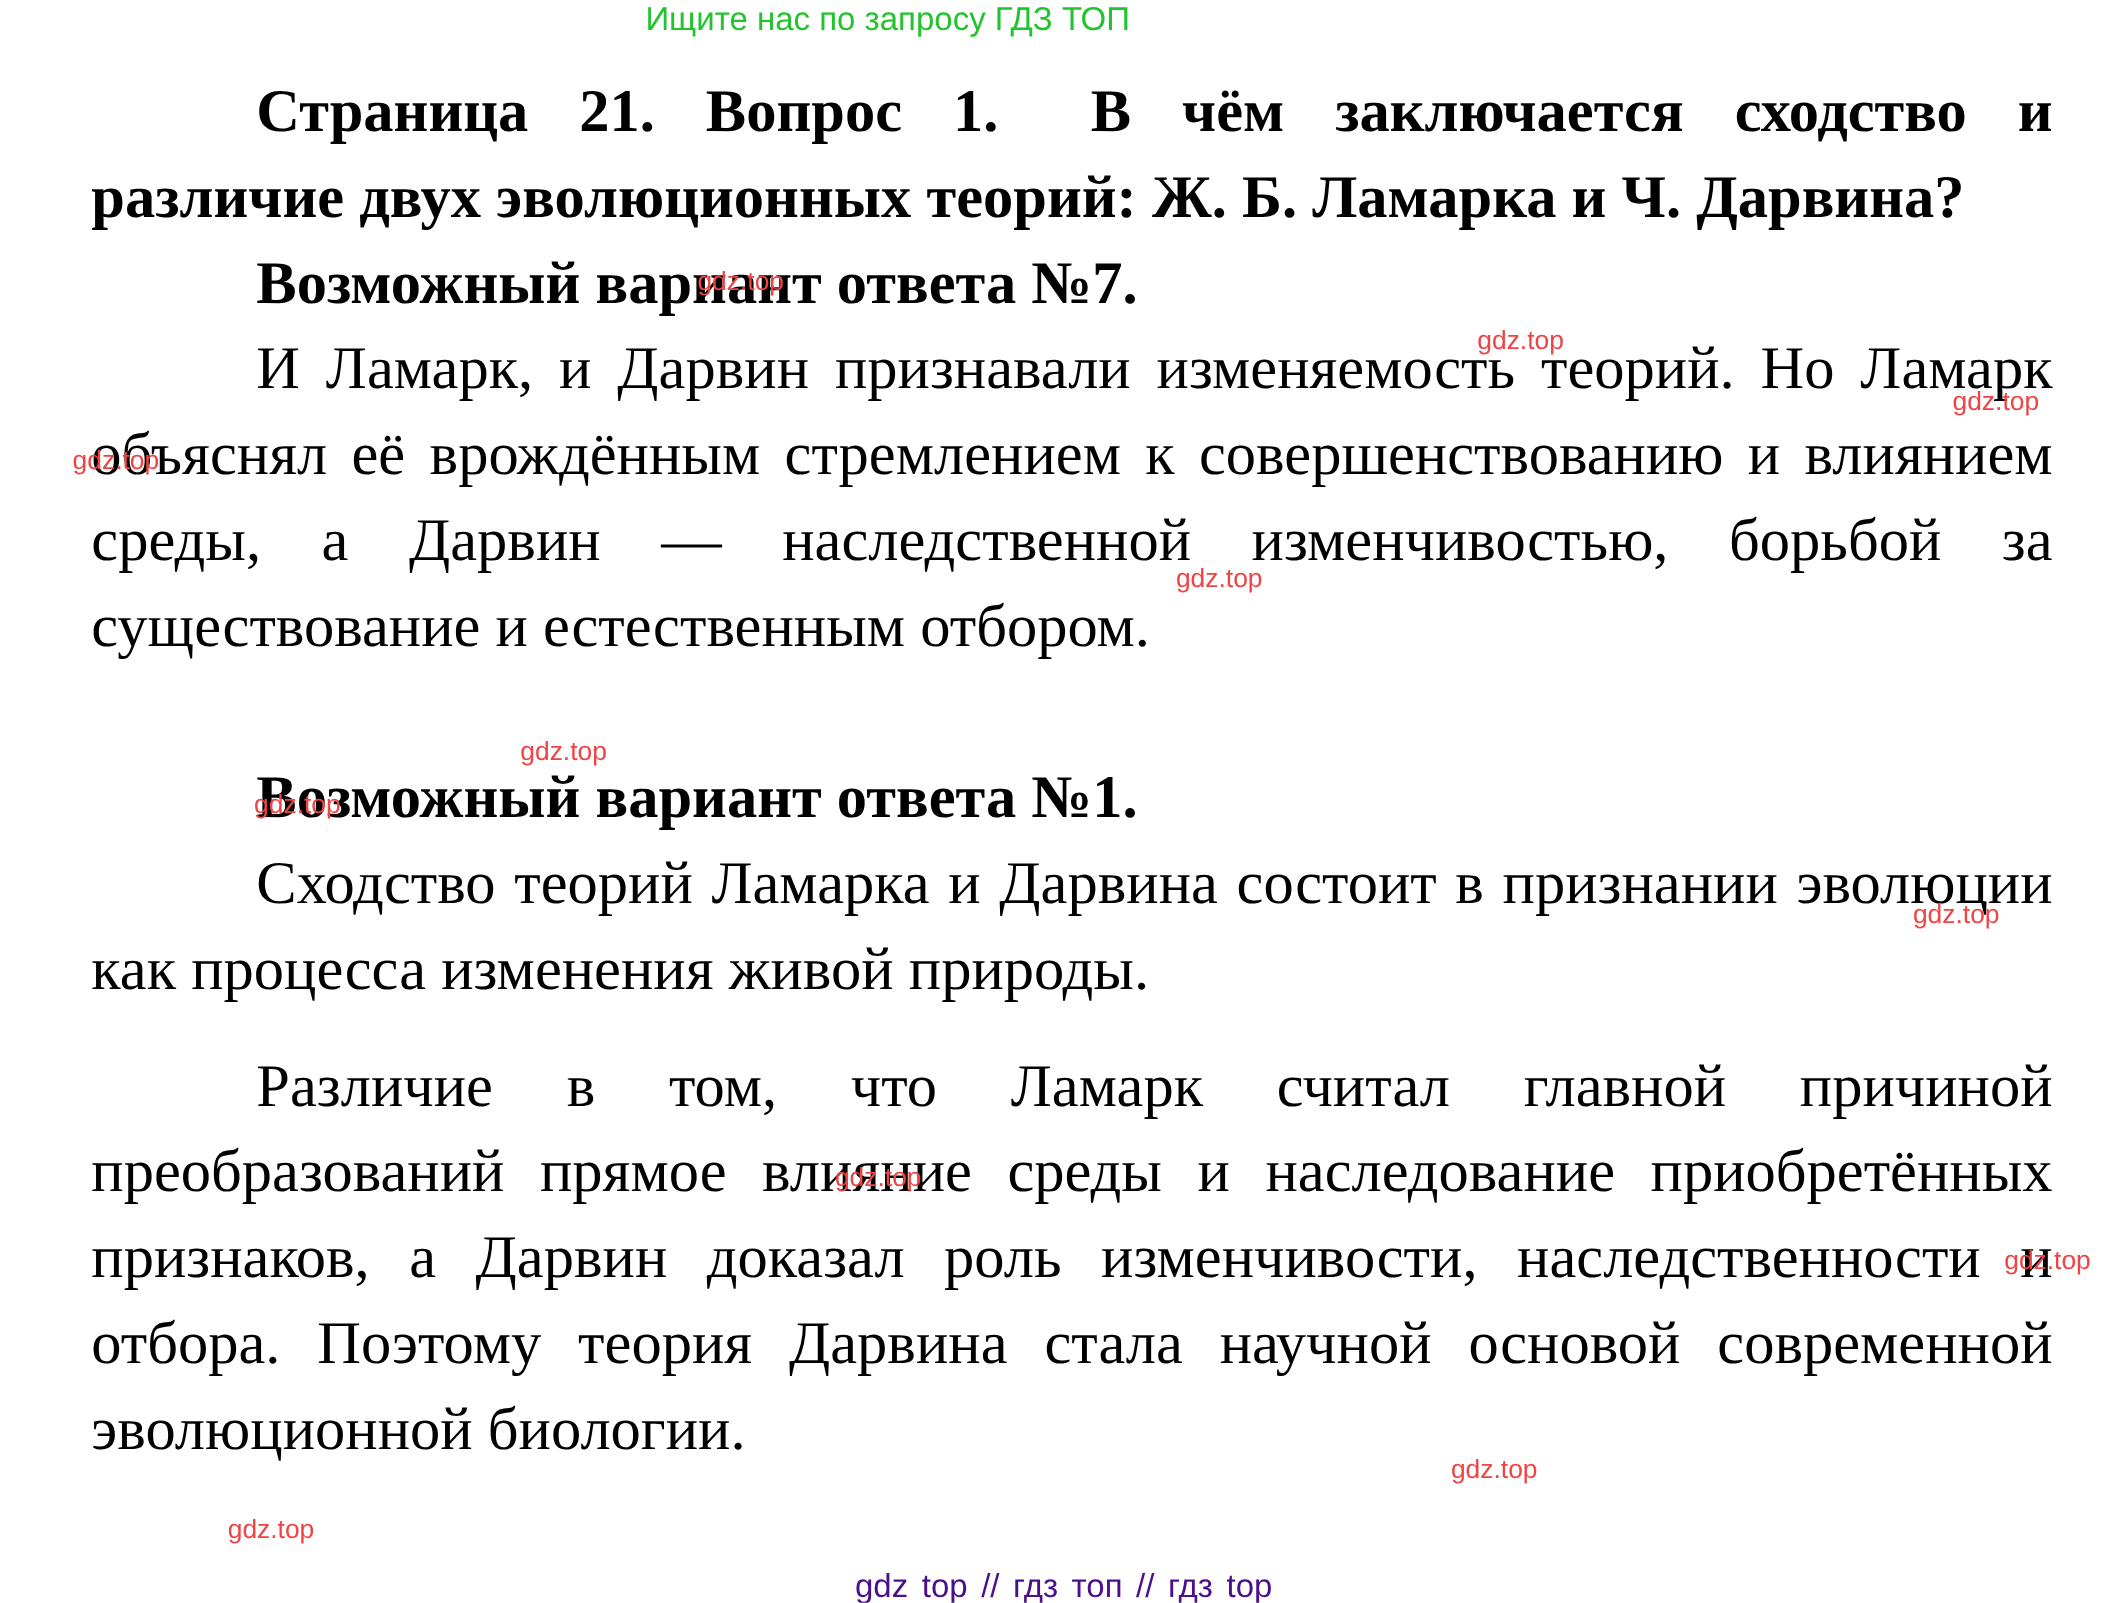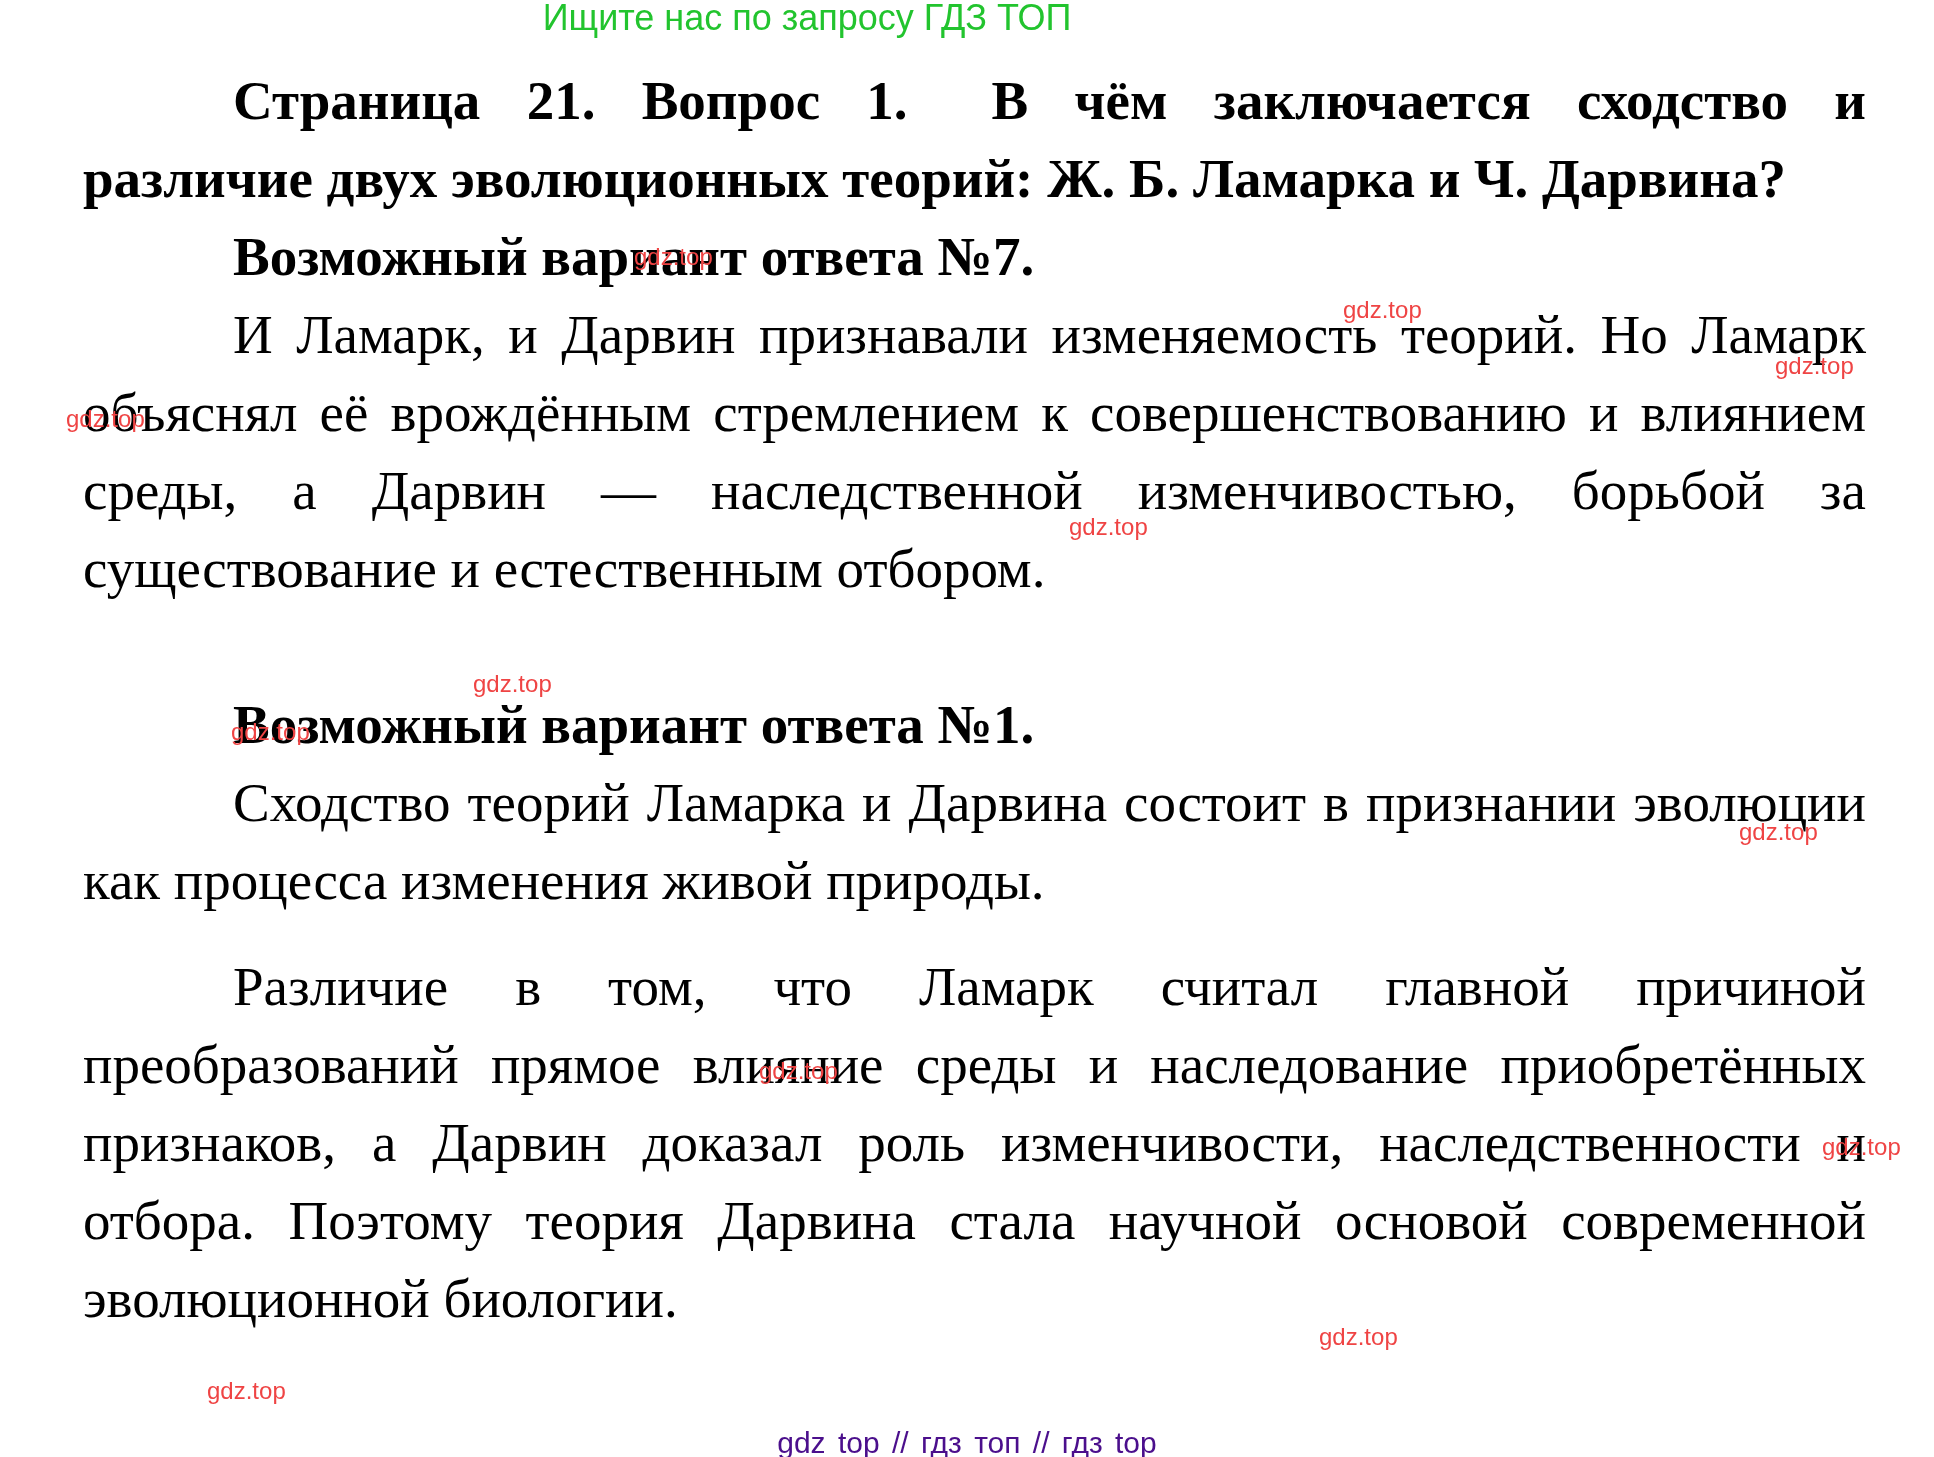--- a/index.html
+++ b/index.html
@@ -14,21 +14,21 @@
       overflow: hidden;
       color: #000000;
     }
     .top-banner {
       position: absolute;
       top: 0;
       left: 0;
       width: 1614px;
       text-align: center;
       font-family: "Liberation Sans", "DejaVu Sans", sans-serif;
-      font-size: 36px;
+      font-size: 30px;
       line-height: 36px;
       color: #22c42e;
     }
     .doc {
       position: absolute;
       left: 83px;
       top: 62px;
       width: 1783px;
       font-family: "Liberation Serif", "DejaVu Serif", serif;
       font-size: 55px;

